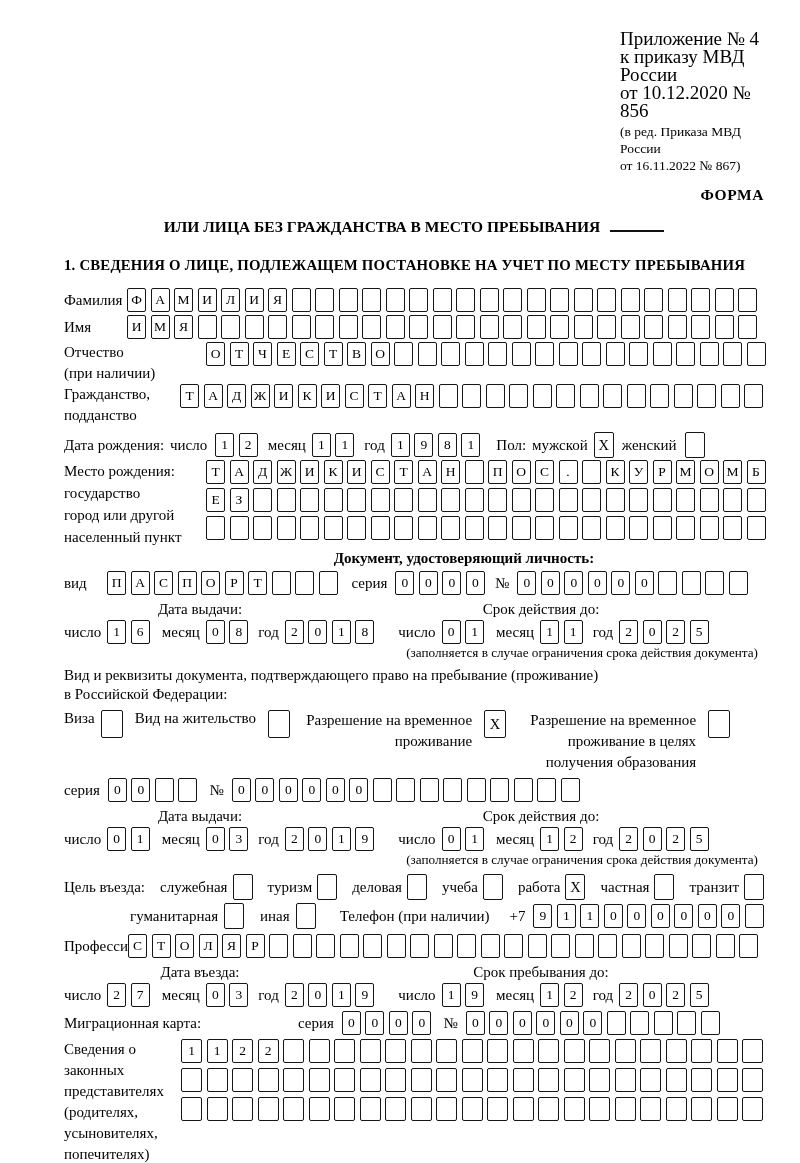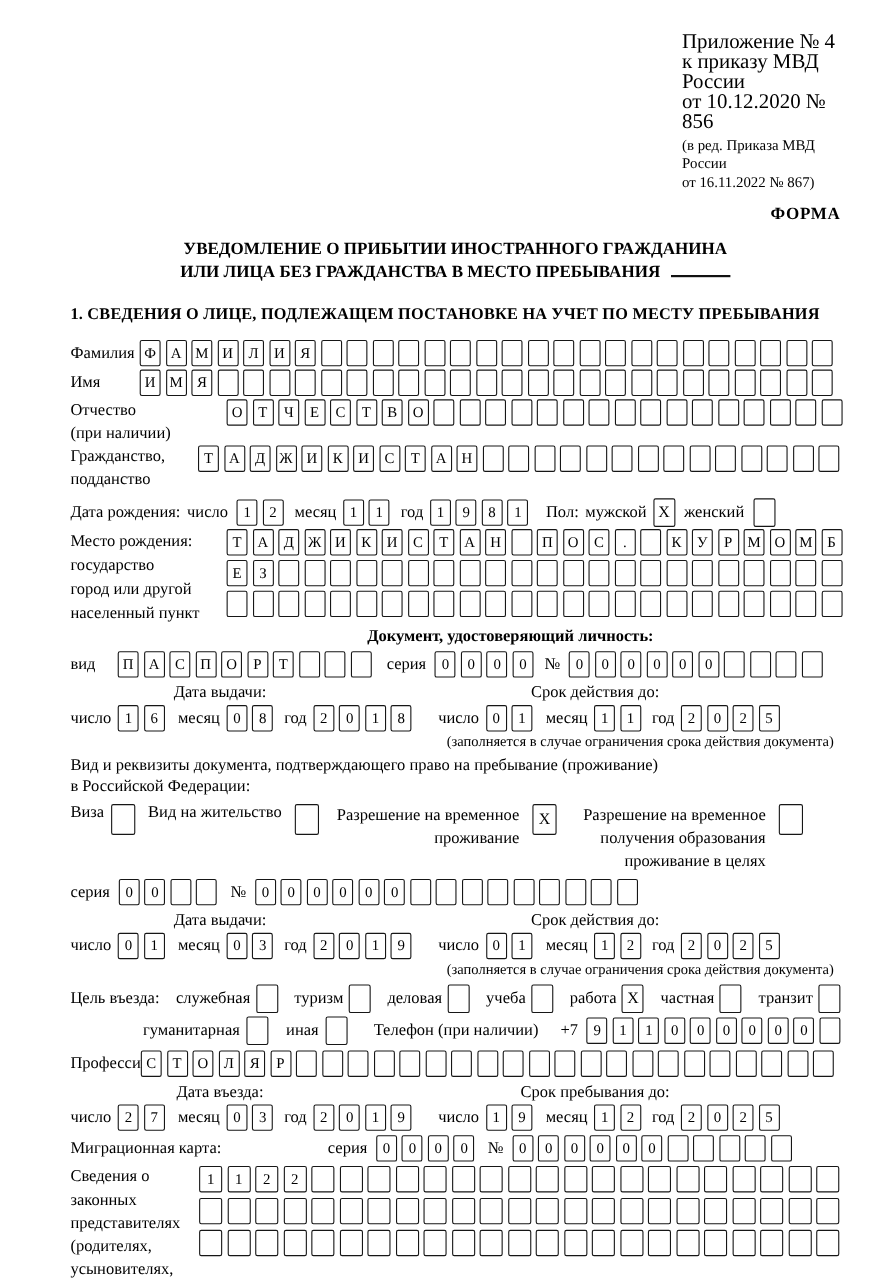--- a/index.html
+++ b/index.html
@@ -54,21 +54,20 @@
     <div>к приказу МВД России</div>
     <div>от 10.12.2020 № 856</div>
   </div>
   <div class="annex-note">
     <div>(в ред. Приказа МВД России</div>
     <div>от 16.11.2022 № 867)</div>
   </div>
   <div class="forma">ФОРМА</div>
 
   <div class="title">
-    <div>УВЕДОМЛЕНИЕ О ПРИБЫТИИ ИНОСТРАННОГО ГРАЖДАНИНА</div>
     <div><span>ИЛИ ЛИЦА БЕЗ ГРАЖДАНСТВА В МЕСТО ПРЕБЫВАНИЯ</span><span class="blank"></span></div>
   </div>
 
   <div class="sec-head">1. СВЕДЕНИЯ О ЛИЦЕ, ПОДЛЕЖАЩЕМ ПОСТАНОВКЕ НА УЧЕТ ПО МЕСТУ ПРЕБЫВАНИЯ</div>
 
   <div class="row mt14">
     <span class="lbl w63">Фамилия</span>
     <span class="cells">
         <span class="cell">Ф</span>
         <span class="cell">А</span>
@@ -405,22 +404,22 @@
     <span class="cb cb-lg mr12"></span>
     <span class="lbl mr12">Вид на жительство</span>
     <span class="cb cb-lg mr12"></span>
     <span class="lbl-block center w170 mr12">
       <span>Разрешение на временное</span>
       <span>проживание</span>
     </span>
     <span class="cb cb-lg mr12">X</span>
     <span class="lbl-block center w178 mr12">
       <span>Разрешение на временное</span>
+      <span>проживание в целях</span>
       <span>получения образования</span>
-      <span>проживание в целях</span>
     </span>
     <span class="cb cb-lg"></span>
   </div>
 
   <div class="row mt5">
     <span class="lbl mr8">серия</span>
     <span class="cells mr12">
         <span class="cell">0</span>
         <span class="cell">0</span>
         <span class="cell"></span>

